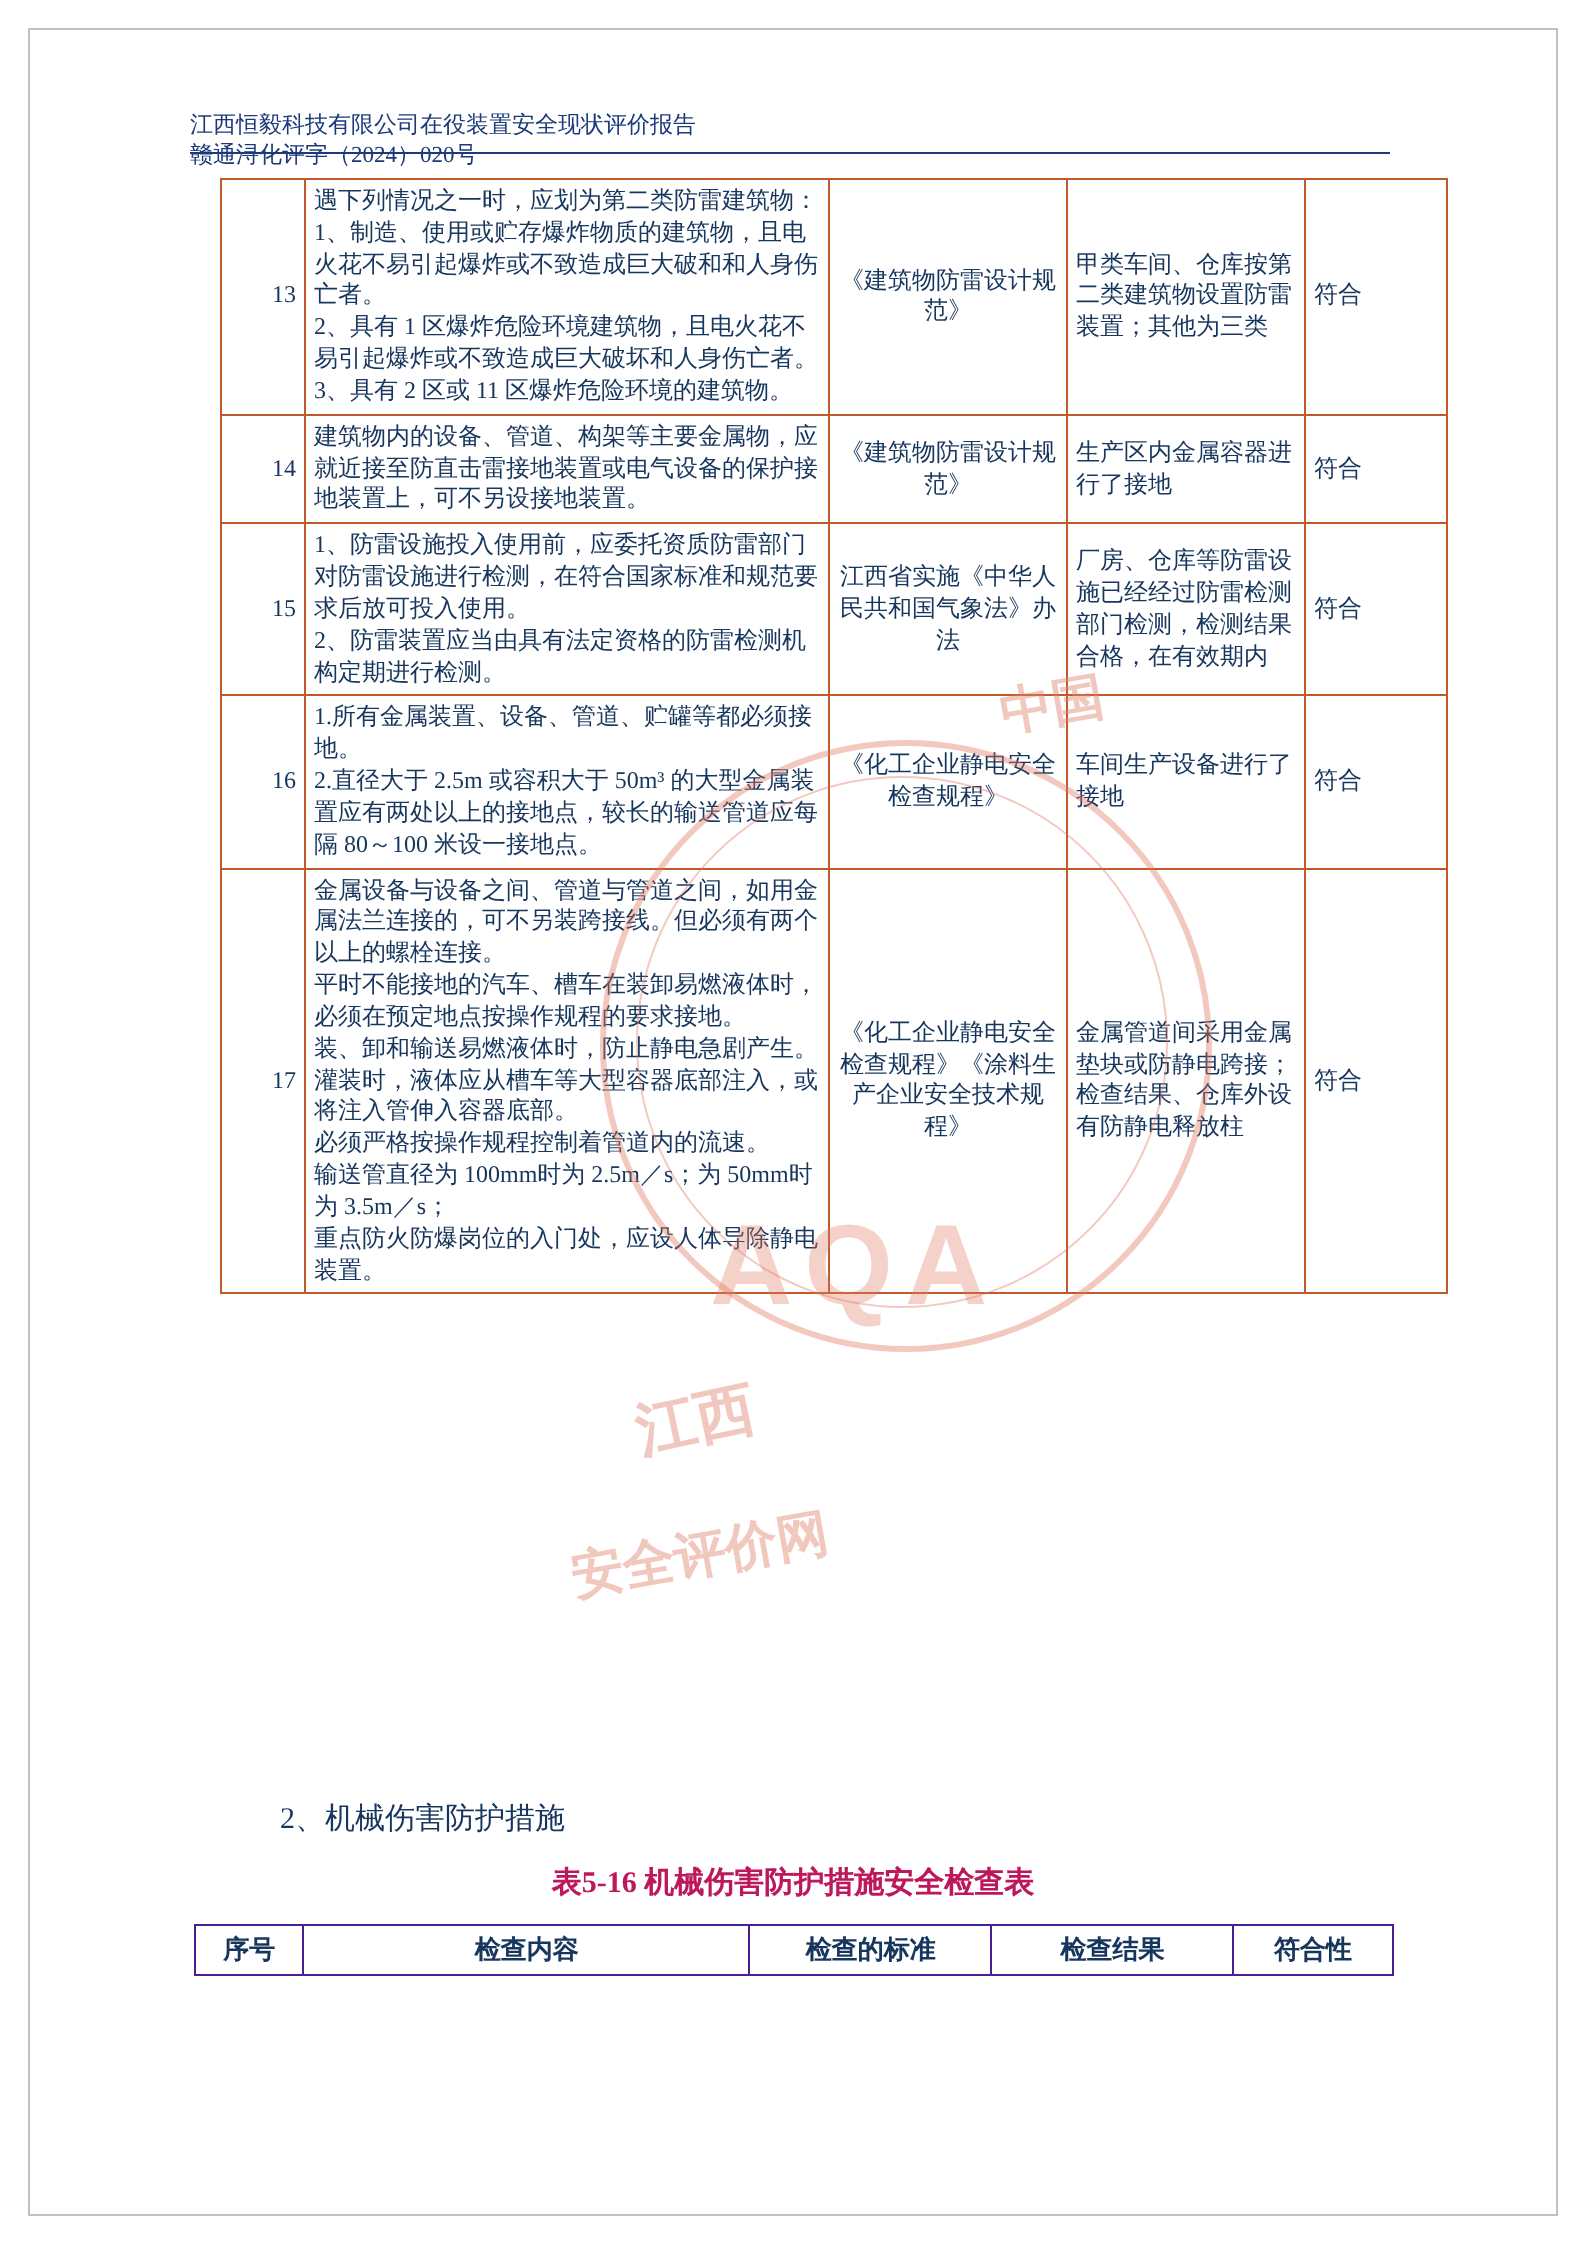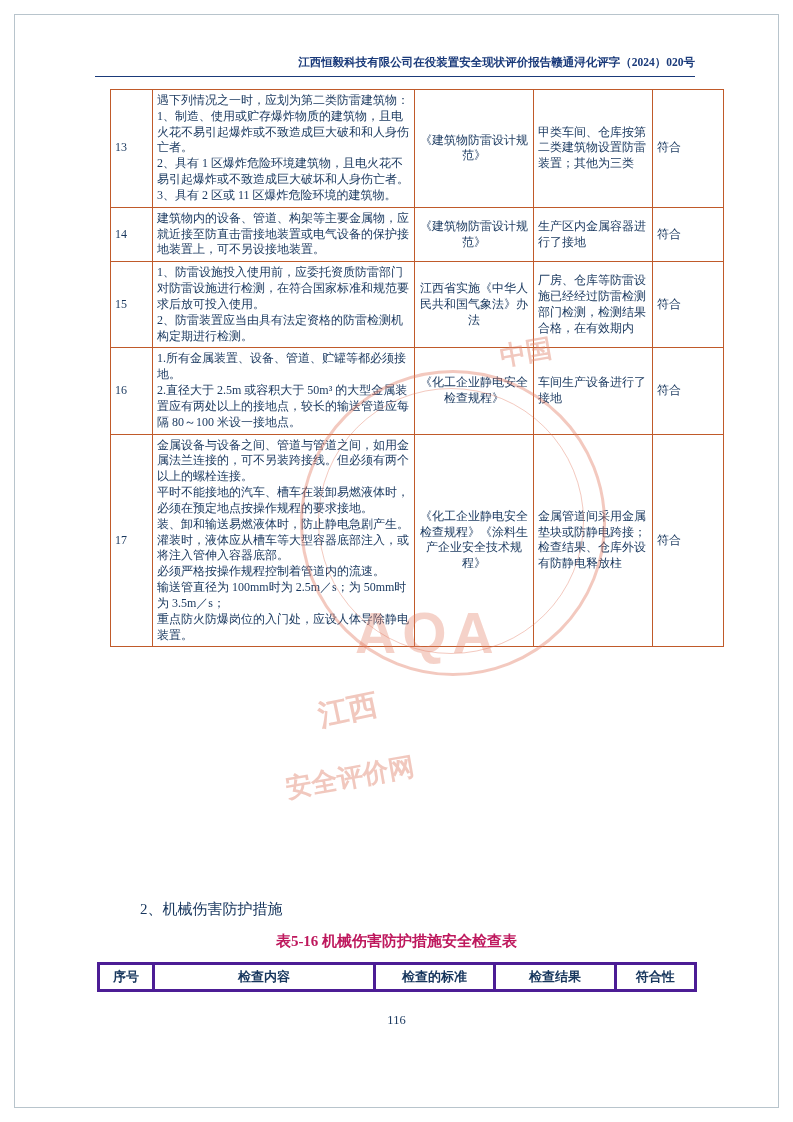--- a/index.html
+++ b/index.html
@@ -29,25 +29,26 @@
     height: 1094px;
     border: 1px solid #b8c4cc;
     box-sizing: border-box;
   }
   .header {
     position: absolute;
     left: 95px;
     top: 55px;
     width: 600px;
     display: flex;
-    justify-content: flex-end;
+    justify-content: space-between;
     font-size: 11.5px;
     color: #1a3a7a;
     font-family: "Liberation Serif", "DejaVu Serif", serif;
-    font-weight: bold;
+    font-weight: normal;
+    flex-direction: column;
   }
   .header-rule {
     position: absolute;
     left: 95px;
     top: 76px;
     width: 600px;
     height: 0;
     border-top: 1px solid #1a3a7a;
   }
   table.main {
@@ -62,21 +63,21 @@
     border: 1px solid #c05a2a;
     color: #17365d;
     font-size: 12px;
     line-height: 1.32;
     padding: 3px 4px;
     vertical-align: middle;
     font-family: "Liberation Serif", "DejaVu Serif", serif;
   }
   td.num {
     width: 33px;
-    text-align: left;
+    text-align: right;
   }
   td.content {
     width: 253px;
     text-align: left;
     vertical-align: top;
     padding-top: 5px;
   }
   td.standard {
     width: 110px;
     text-align: center;
@@ -115,21 +116,21 @@
   }
   table.next {
     position: absolute;
     left: 97px;
     top: 962px;
     width: 600px;
     border-collapse: collapse;
     table-layout: fixed;
   }
   table.next td {
-    border: 3px solid #4c1d95;
+    border: 1px solid #4c1d95;
     color: #17365d;
     font-size: 13px;
     font-weight: bold;
     text-align: center;
     padding: 3px 2px;
     font-family: "Liberation Serif", "DejaVu Serif", serif;
   }
   .pagenum {
     position: absolute;
     left: 0;
@@ -273,14 +274,13 @@
       <tr>
         <td style="width:48px;">序号</td>
         <td style="width:213px;margin-top:35px;">检查内容</td>
         <td style="width:113px;">检查的标准</td>
         <td style="width:113px;">检查结果</td>
         <td style="width:73px;">符合性</td>
       </tr>
     </tbody>
   </table>
 
-  <div class="pagenum">116</div>
 </div>
 
 </body></html>

